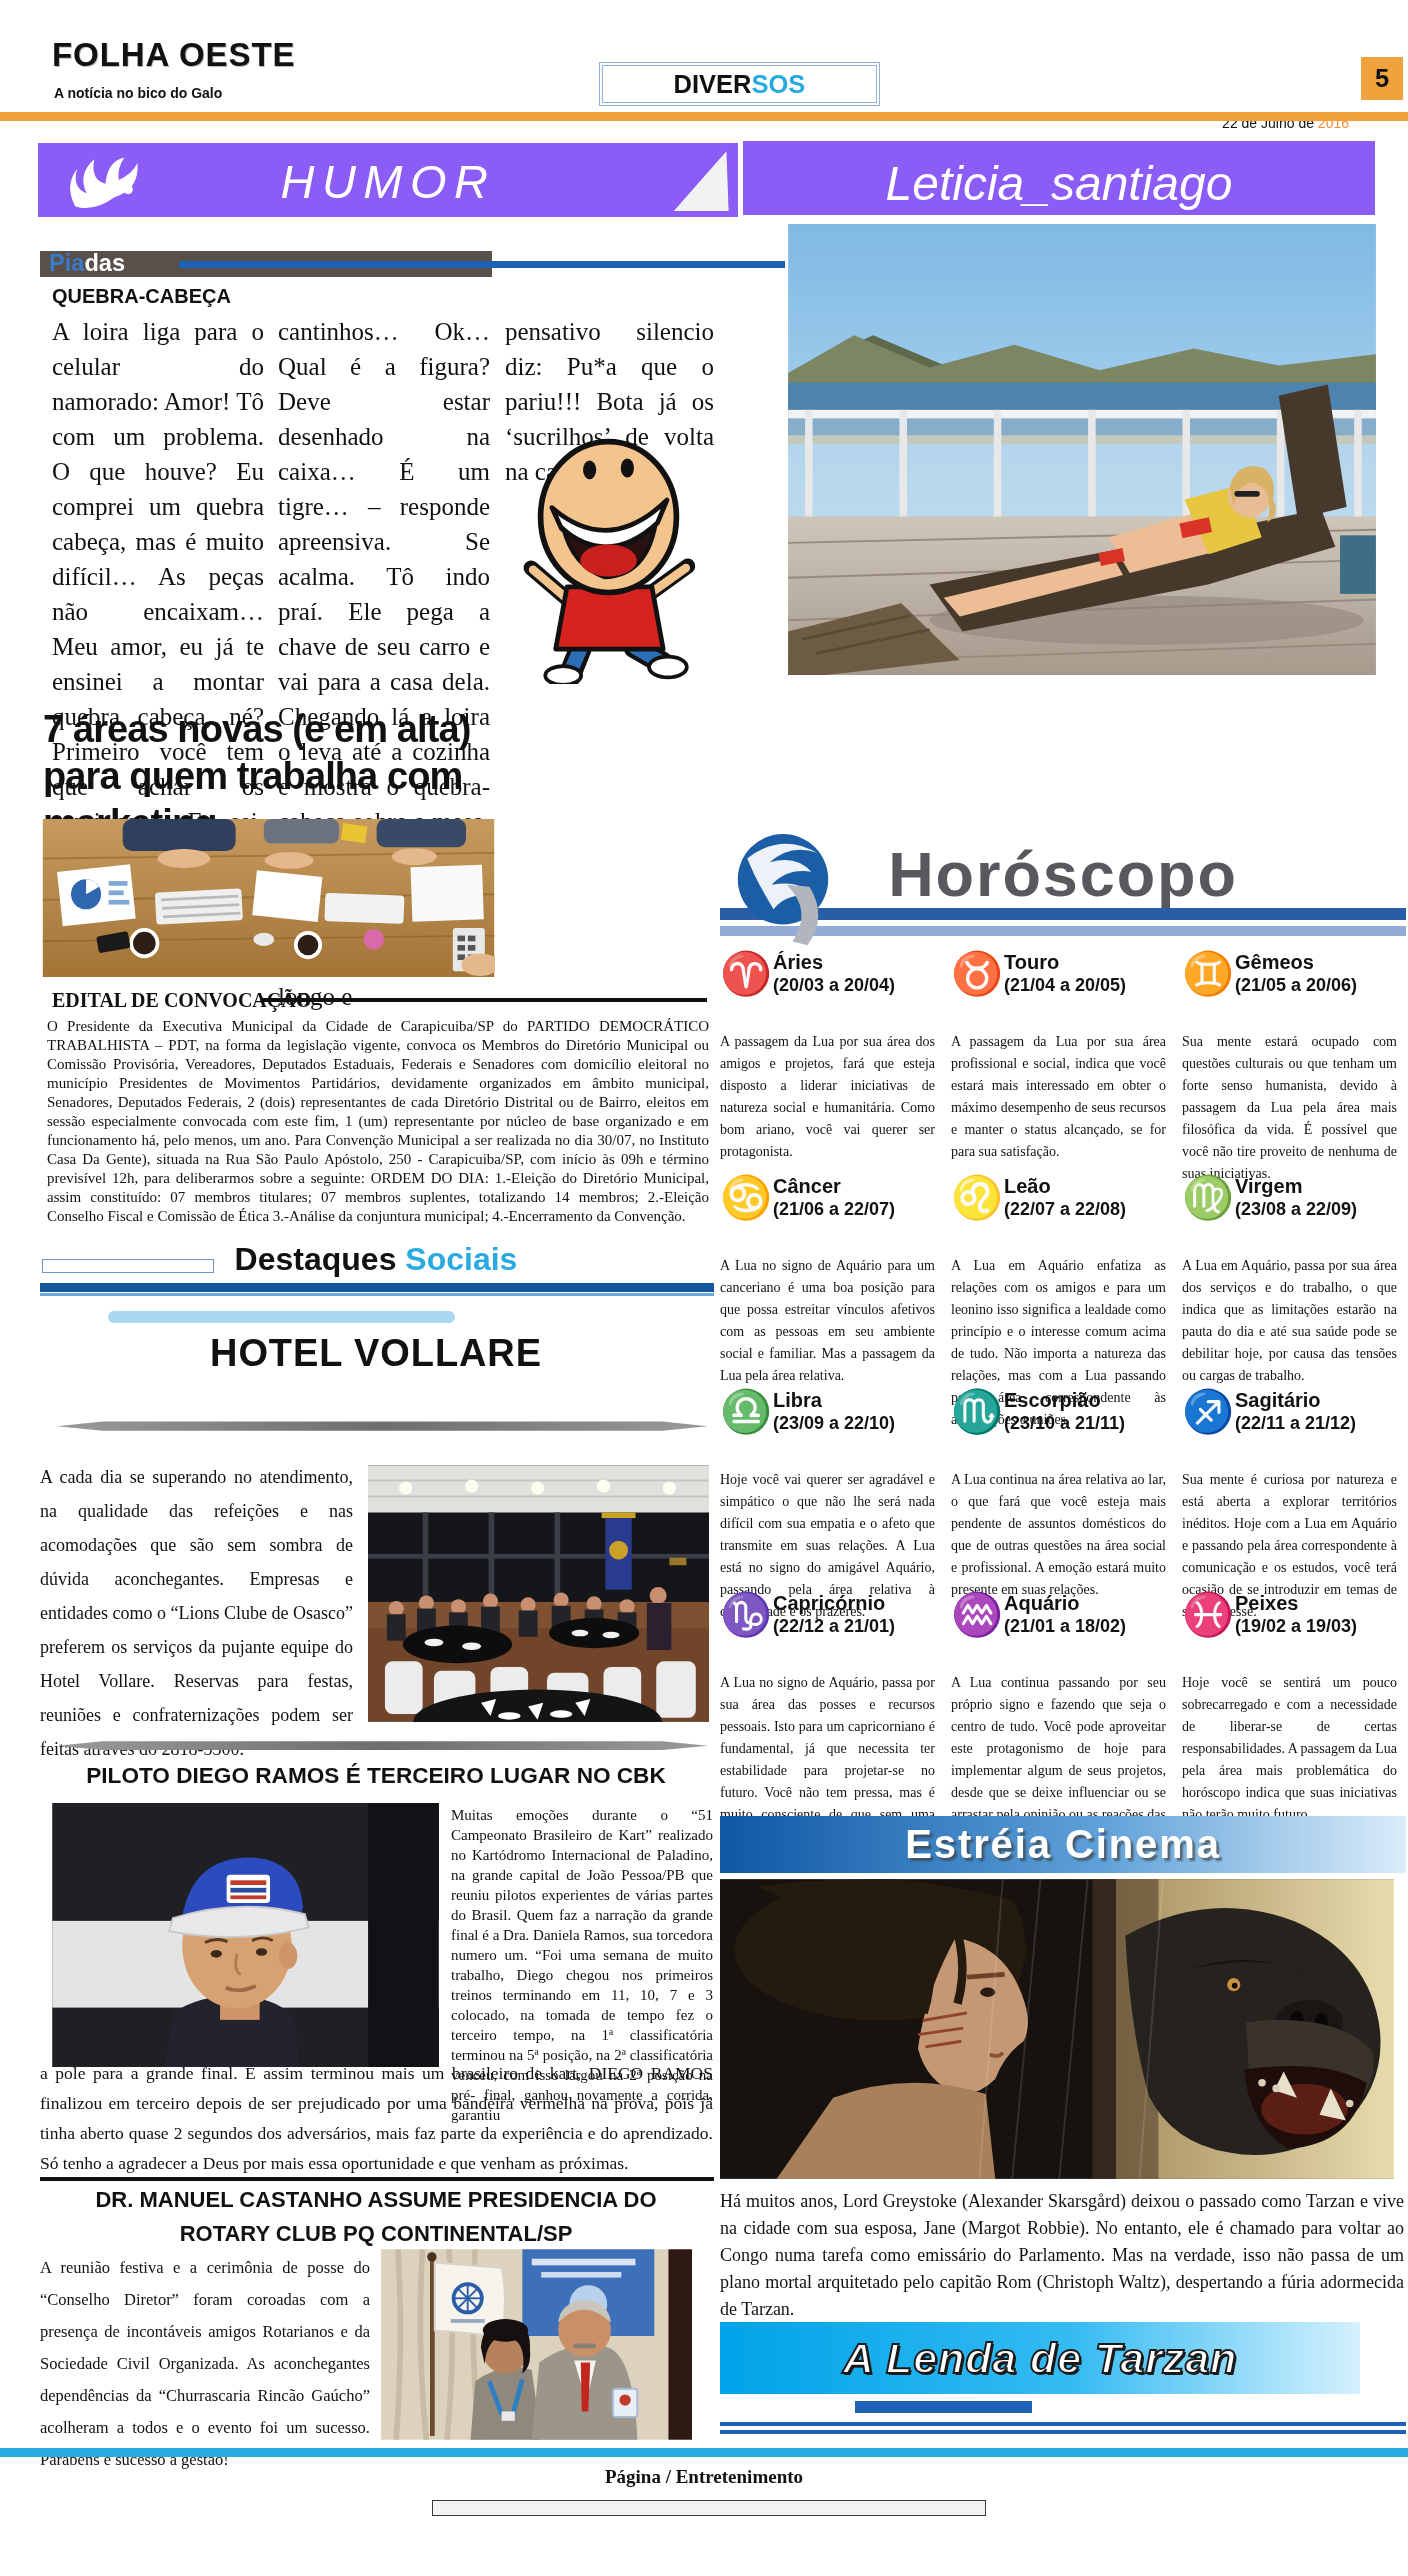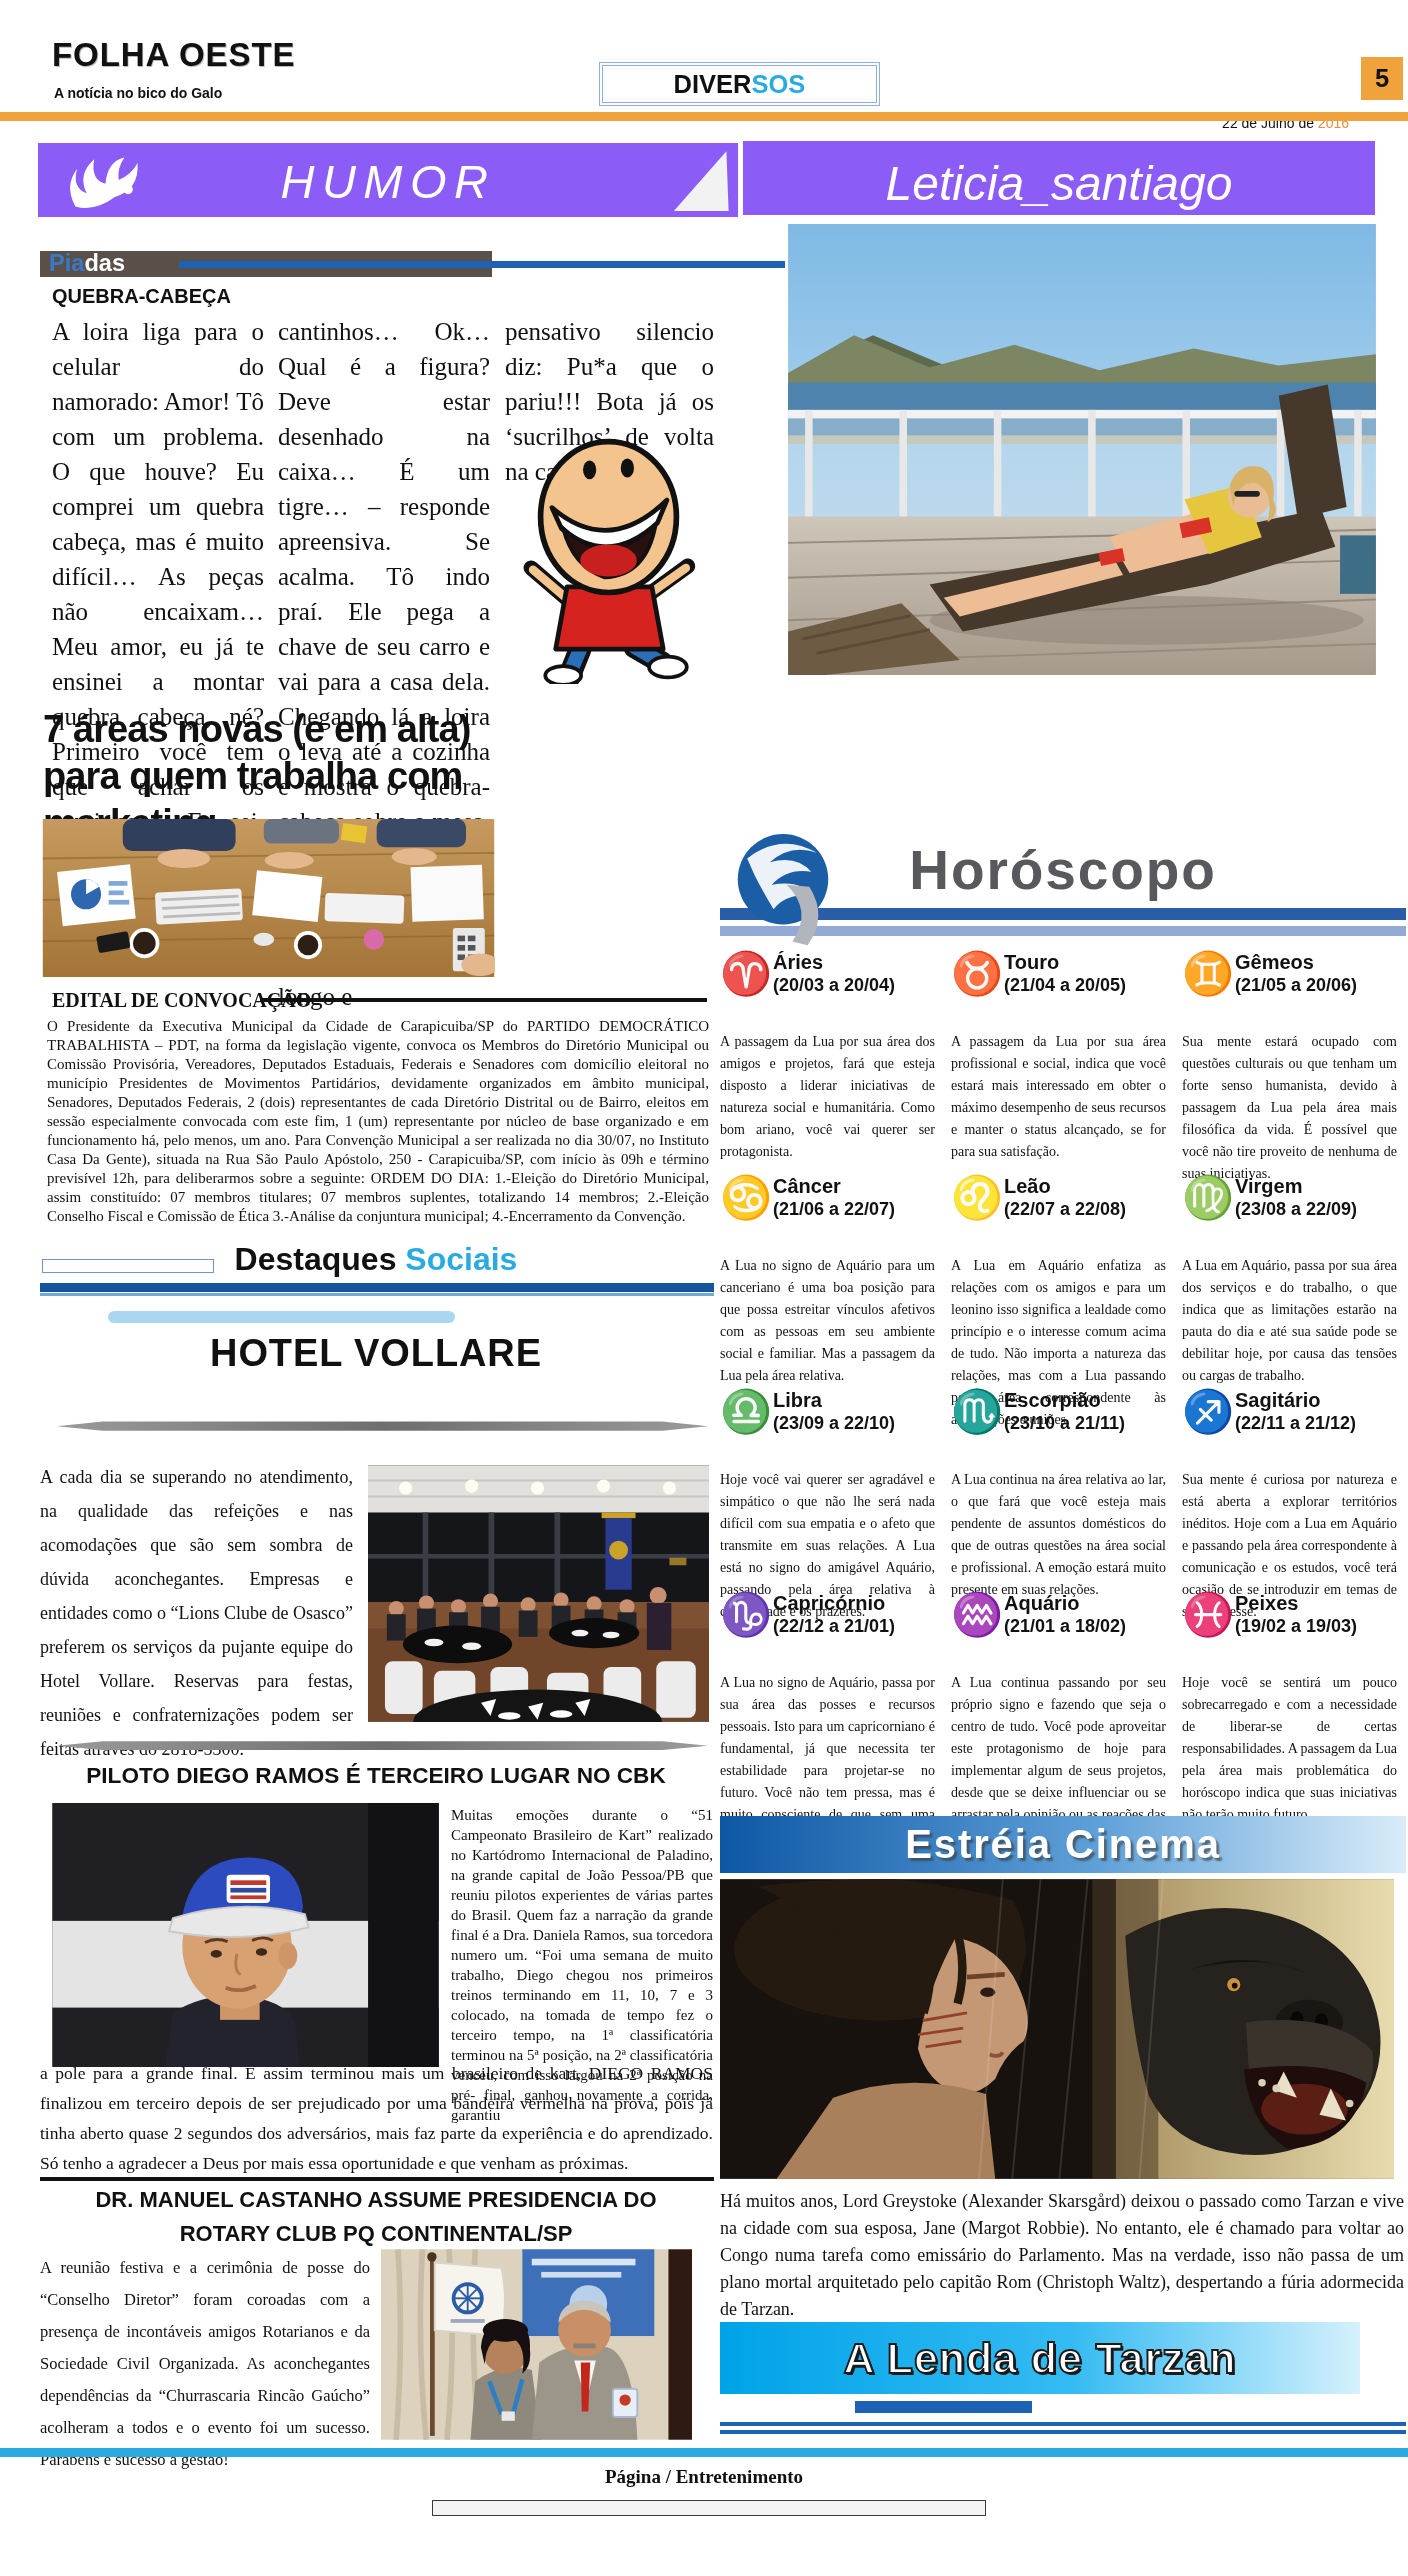--- a/index.html
+++ b/index.html
@@ -25,21 +25,21 @@
   .piadasbar{background:#59504a;color:#fff;font-size:23.6px;font-weight:800;line-height:25.5px;padding-left:9px;}
   .blueline{background:#1e62b5;}
   .joke-title{font-size:20px;font-weight:800;}
   .joke{font-size:25px;line-height:35px;}
   
   .mkt-headline{font-size:38px;line-height:47px;font-weight:800;letter-spacing:-0.9px;}
   
   .edital-title{font-size:20px;font-weight:700;}
   .edital-body{font-size:15px;line-height:19px;}
   
-  .horo-title{font-size:55px;font-weight:800;color:#57595c;letter-spacing:1.9px;}
+  .horo-title{font-size:63px;font-weight:800;color:#57595c;letter-spacing:1.9px;}
   .hsign{width:215px;}
   .hhead{display:flex;align-items:flex-start;height:58px;}
   .hicon{font-size:42px;line-height:45px;color:#29abe2;width:53px;flex:0 0 53px;}
   .hname{font-size:20px;font-weight:800;line-height:22.6px;}
   .hdates{font-size:18px;font-weight:800;line-height:22px;}
   .htext{font-size:14px;line-height:22px;margin-top:22px;}
   
   .dest-title{font-size:32px;font-weight:800;}
   .dest-blue{color:#29abe2;}
   .hotel-title{font-size:38px;font-weight:800;letter-spacing:0.9px;}
@@ -575,21 +575,21 @@
     <g stroke="#fff" stroke-width="2" opacity="0.12">
         <line x1="340" y1="0" x2="310" y2="318"></line>
         <line x1="390" y1="0" x2="360" y2="318"></line>
         <line x1="300" y1="0" x2="275" y2="318"></line>
         <line x1="470" y1="0" x2="445" y2="318"></line>
       </g>
   </svg>
 
   <p class="abs serif just cine-body" style="left:720px;top:2188px;width:684px;">Há muitos anos, Lord Greystoke (Alexander Skarsgård) deixou o passado como Tarzan e vive na cidade com sua esposa, Jane (Margot Robbie). No entanto, ele é chamado para voltar ao Congo numa tarefa como emissário do Parlamento. Mas na verdade, isso não passa de um plano mortal arquitetado pelo capitão Rom (Christoph Waltz), despertando a fúria adormecida de Tarzan.</p>
 
-  <div class="abs lenda ctr" style="left:720px;top:2322px;width:640px;height:72px;">A Lenda de Tarzan</div>
+  <div class="abs lenda ctr" style="left:720px;top:2322px;width:640px;height:72px;font-style:italic;">A Lenda de Tarzan</div>
 
   <div class="abs" style="left:855px;top:2401px;width:177px;height:12.3px;background:#1e62b5;"></div>
   <div class="abs" style="left:720px;top:2422px;width:686px;height:3.8px;background:#1e62b5;"></div>
   <div class="abs" style="left:720px;top:2430px;width:686px;height:3.8px;background:#1e62b5;"></div>
 
   <div class="abs cyanbar" style="left:0;top:2448px;width:1408px;height:8.5px;"></div>
   <div class="abs serif footer-label ctr" style="left:0;top:2466px;width:1408px;">Página / Entretenimento</div>
   <div class="abs footer-rect" style="left:432px;top:2500px;width:552px;height:14px;"></div>
 
 </div>

